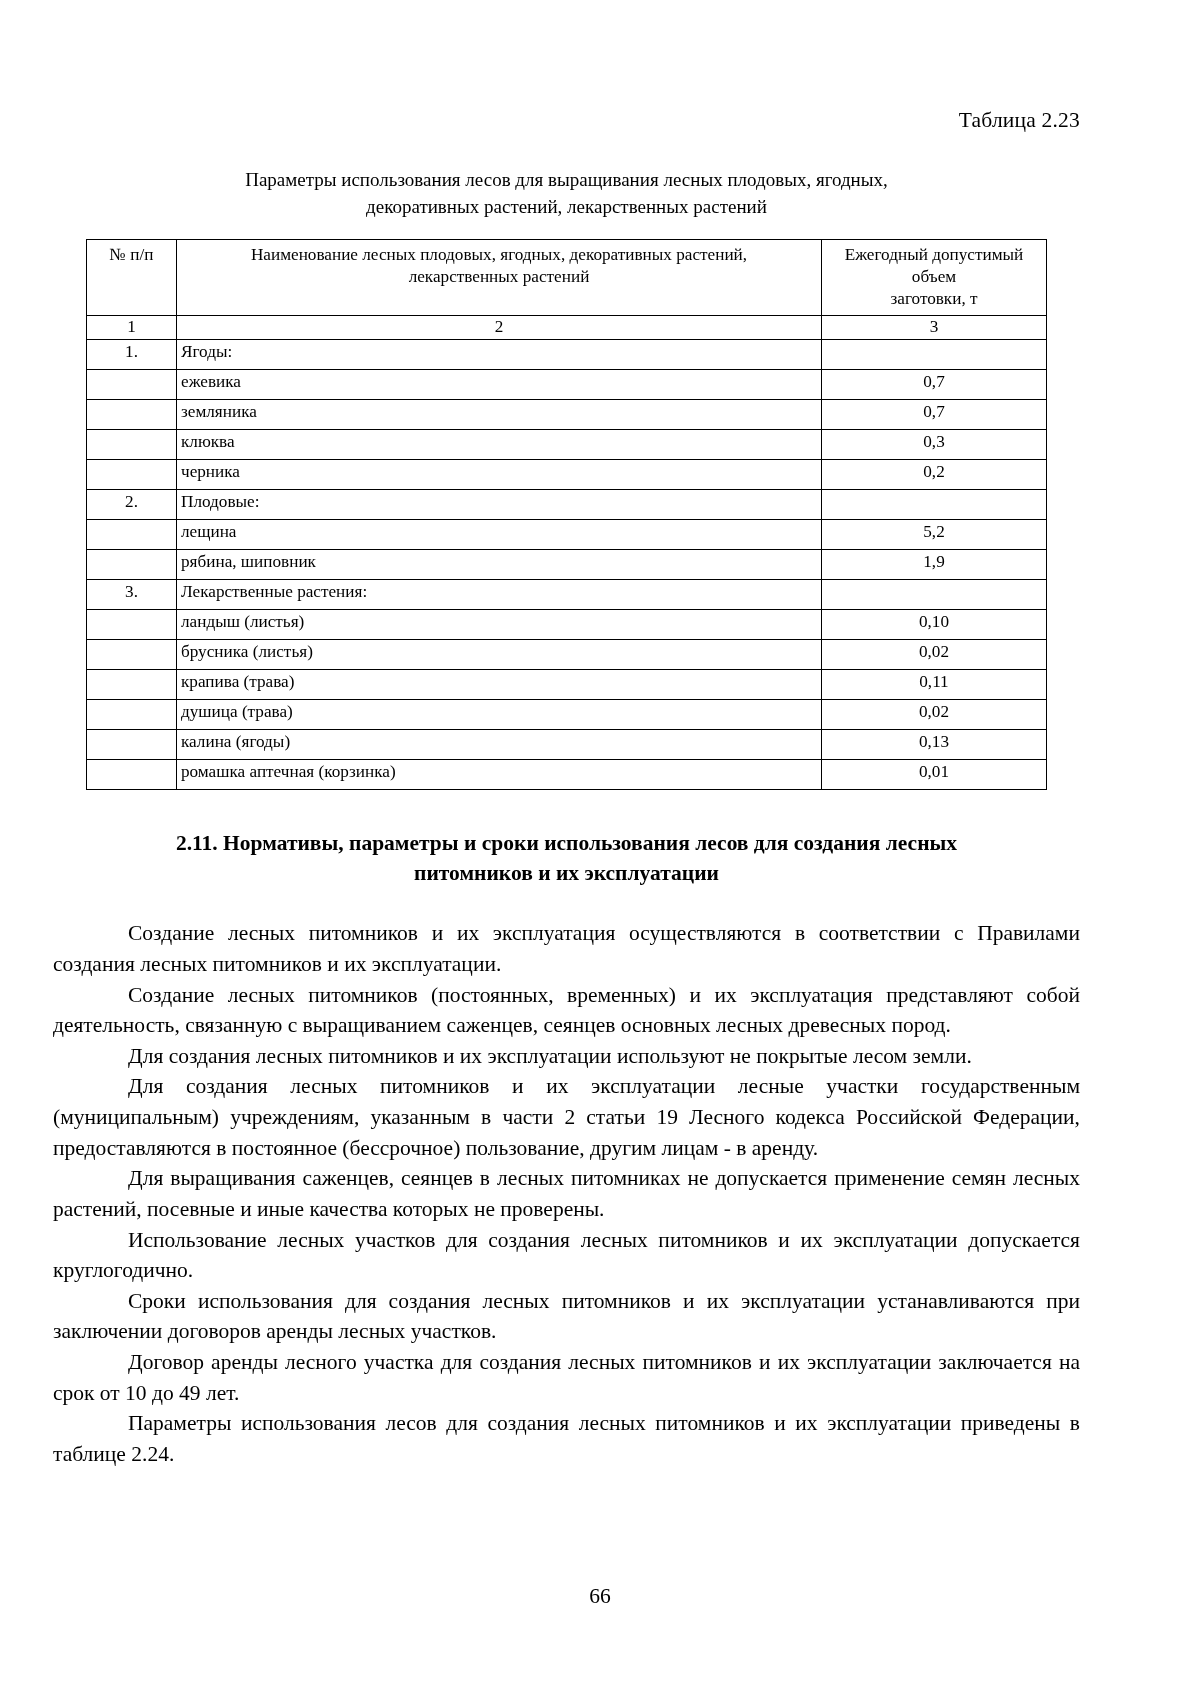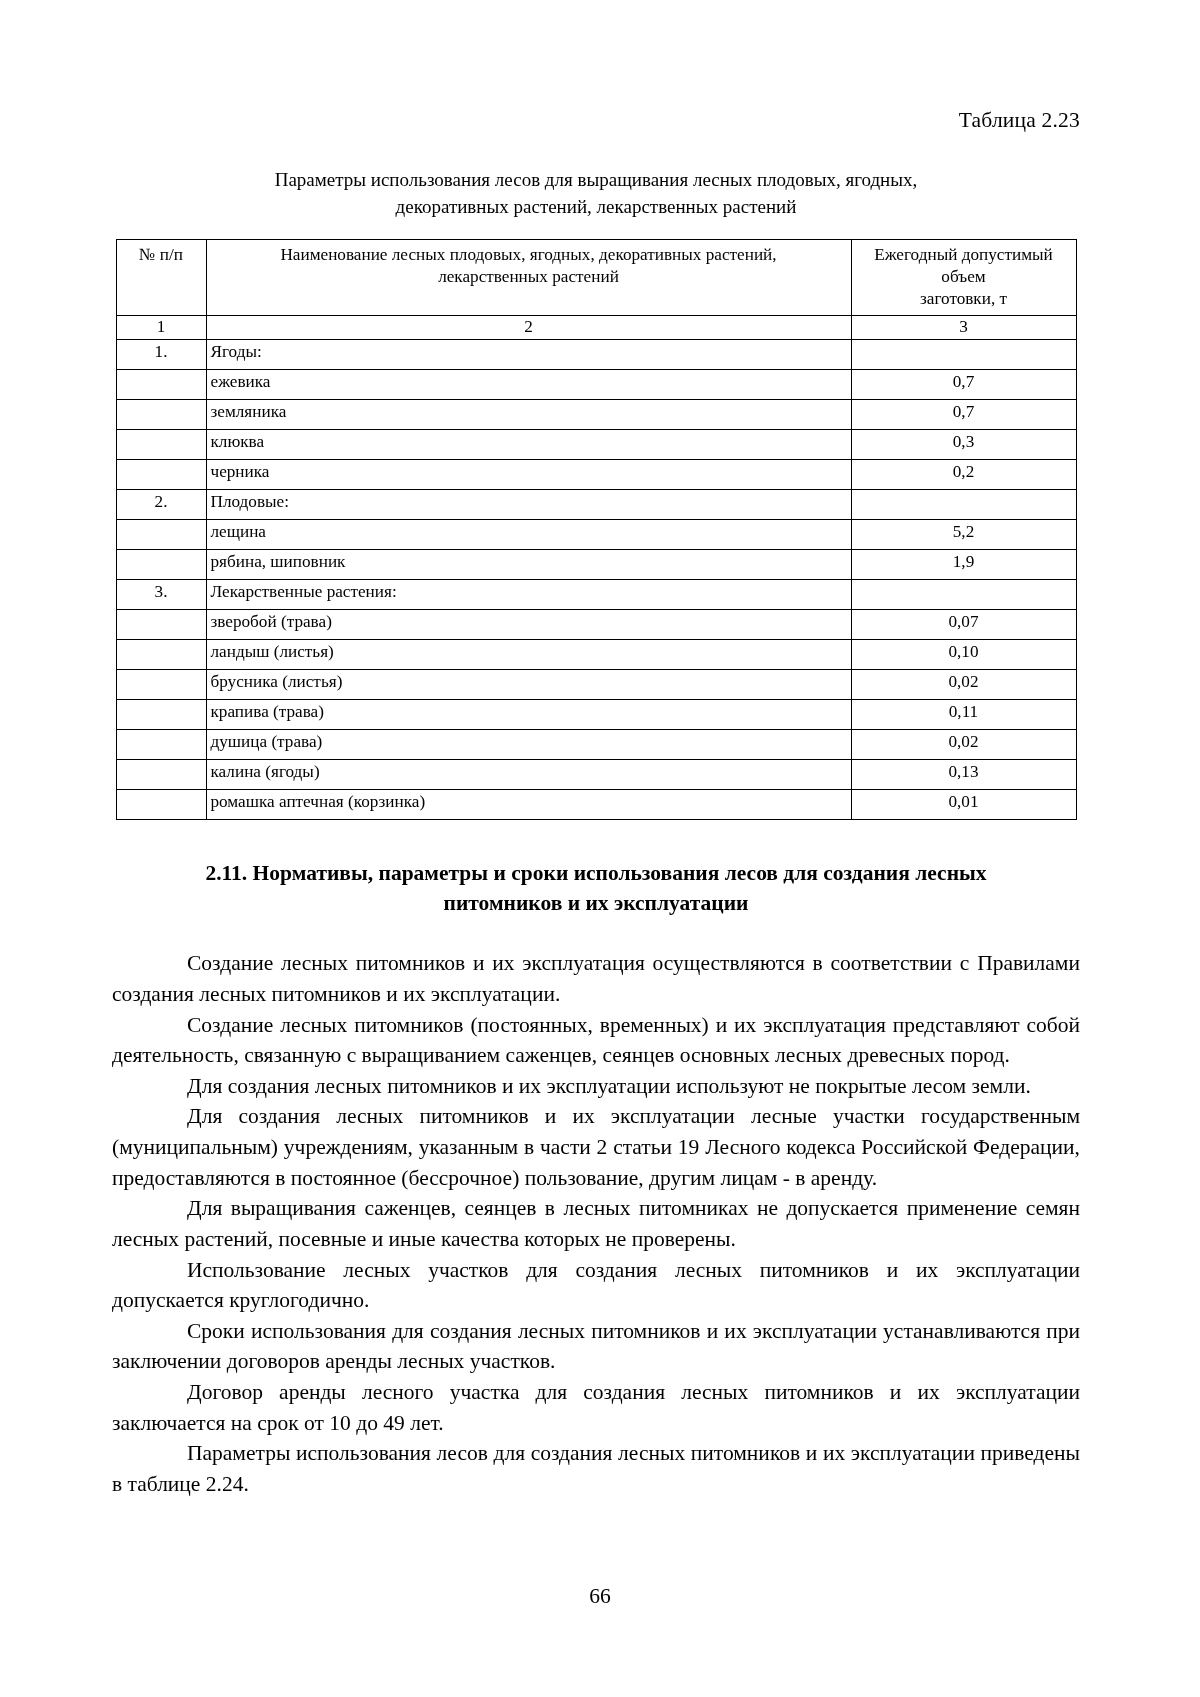--- a/index.html
+++ b/index.html
@@ -10,21 +10,21 @@
   body {
     font-family: "Liberation Serif", "DejaVu Serif", serif;
     color: #000000;
   }
   .page {
     position: relative;
     width: 1200px;
     height: 1697px;
     background: #ffffff;
     box-sizing: border-box;
-    padding: 108px 120px 0 112px;
+    padding: 108px 120px 0 53px;
     overflow: hidden;
   }
   .table-caption-right {
     text-align: right;
     font-size: 21.5px;
     letter-spacing: 0.2px;
     margin: 0 0 34px 0;
   }
   .doc-title {
     text-align: center;
@@ -161,25 +161,20 @@
           <td class="c-name rowcell">рябина, шиповник</td>
           <td class="c-vol rowcell">1,9</td>
         </tr>
         <tr>
           <td class="c-num rowcell">3.</td>
           <td class="c-name rowcell">Лекарственные растения:</td>
           <td class="c-vol rowcell"></td>
         </tr>
         <tr>
           <td class="c-num rowcell"></td>
-          <td class="c-name rowcell">зверобой (трава)</td>
-          <td class="c-vol rowcell">0,07</td>
-        </tr>
-        <tr>
-          <td class="c-num rowcell"></td>
           <td class="c-name rowcell">ландыш (листья)</td>
           <td class="c-vol rowcell">0,10</td>
         </tr>
         <tr>
           <td class="c-num rowcell"></td>
           <td class="c-name rowcell">брусника (листья)</td>
           <td class="c-vol rowcell">0,02</td>
         </tr>
         <tr>
           <td class="c-num rowcell"></td>

